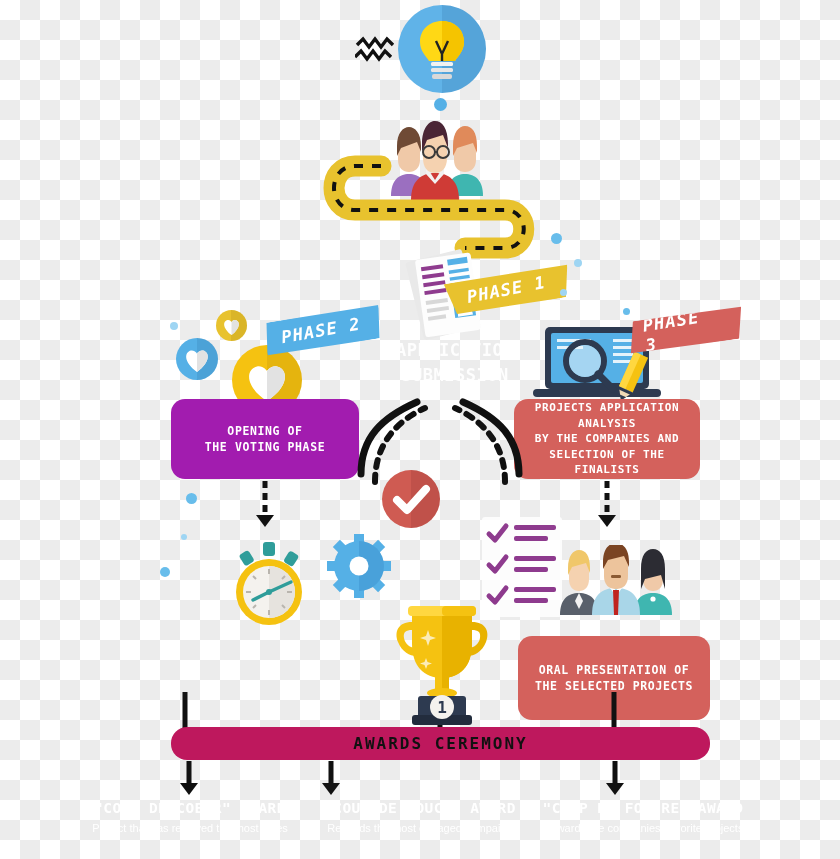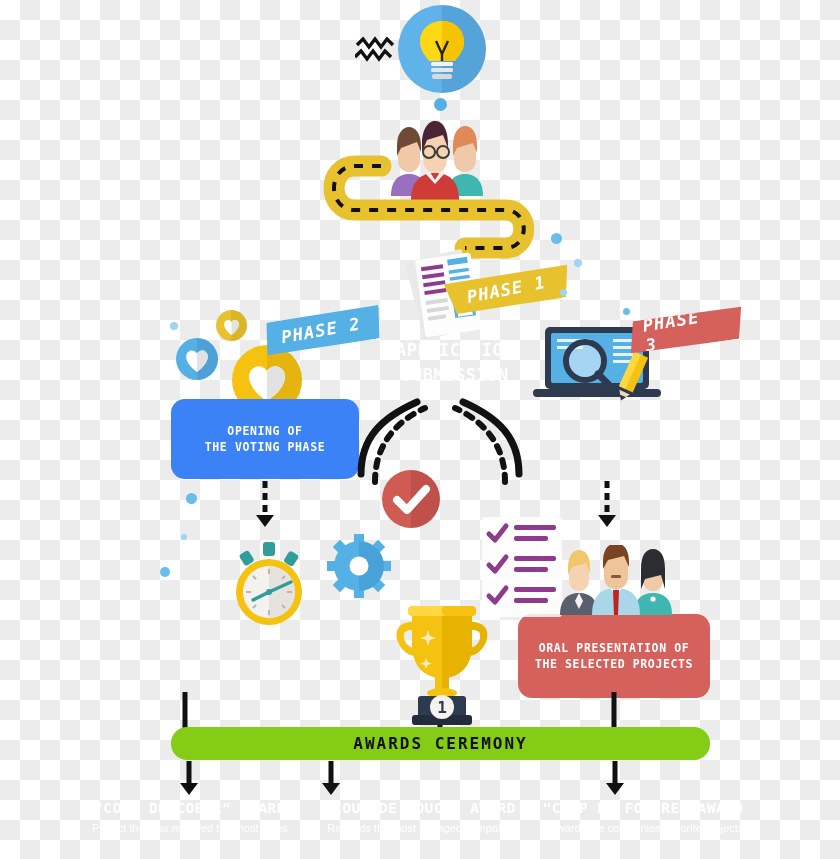--- a/index.html
+++ b/index.html
@@ -25,32 +25,32 @@
     display:flex;align-items:center;justify-content:center;
     text-align:center;
     color:#ffffff;
     font-weight:bold;
     letter-spacing:.6px;
     line-height:1.42;
     padding:6px 10px;
     box-sizing:border-box;
     text-transform:uppercase;
   }
-  .pbox.blue{background:#3b82f6;}
+  .pbox.blue{background:#a21caf;}
   .pbox.red{background:#d4615c;}
 
   #box-voting{left:171px;top:399px;width:188px;height:80px;font-size:11.5px;}
   #box-analysis{left:514px;top:399px;width:186px;height:80px;font-size:11px;}
   #box-closure{left:171px;top:607px;width:188px;height:84px;font-size:11.5px;}
-  #box-oral{left:518px;top:614px;width:192px;height:84px;font-size:11.5px;}
+  #box-oral{left:518px;top:636px;width:192px;height:84px;font-size:11.5px;}
 
   
   #awards-bar{
     position:absolute;left:171px;top:727px;width:539px;height:33px;
-    background:#84cc16;border-radius:16px;
+    background:#be185d;border-radius:16px;
     display:flex;align-items:center;justify-content:center;
     color:#111;font-weight:bold;font-size:16px;letter-spacing:2px;
     text-transform:uppercase;
   }
 
   
   .ribbon{
     position:absolute;
     color:#fff;font-weight:bold;font-style:italic;
     font-size:17px;letter-spacing:1.2px;
@@ -242,20 +242,27 @@
     <div>APPLICATION<br>SUBMISSION</div>
   </div>
 
   <div class="pbox blue" id="box-voting">
     <div>
       <div>Opening of</div>
       <div>the voting phase</div>
     </div>
   </div>
 
+  <div class="pbox red" id="box-analysis">
+    <div>
+      <div>Projects application analysis</div>
+      <div>by the companies and</div>
+      <div>selection of the finalists</div>
+    </div>
+  </div>
 
 
   <div class="pbox red" id="box-oral">
     <div>
       <div>Oral presentation of</div>
       <div>the selected projects</div>
     </div>
   </div>
 
   <svg class="abs" style="left:355px;top:390px;" width="170" height="95" viewBox="0 0 170 95">

